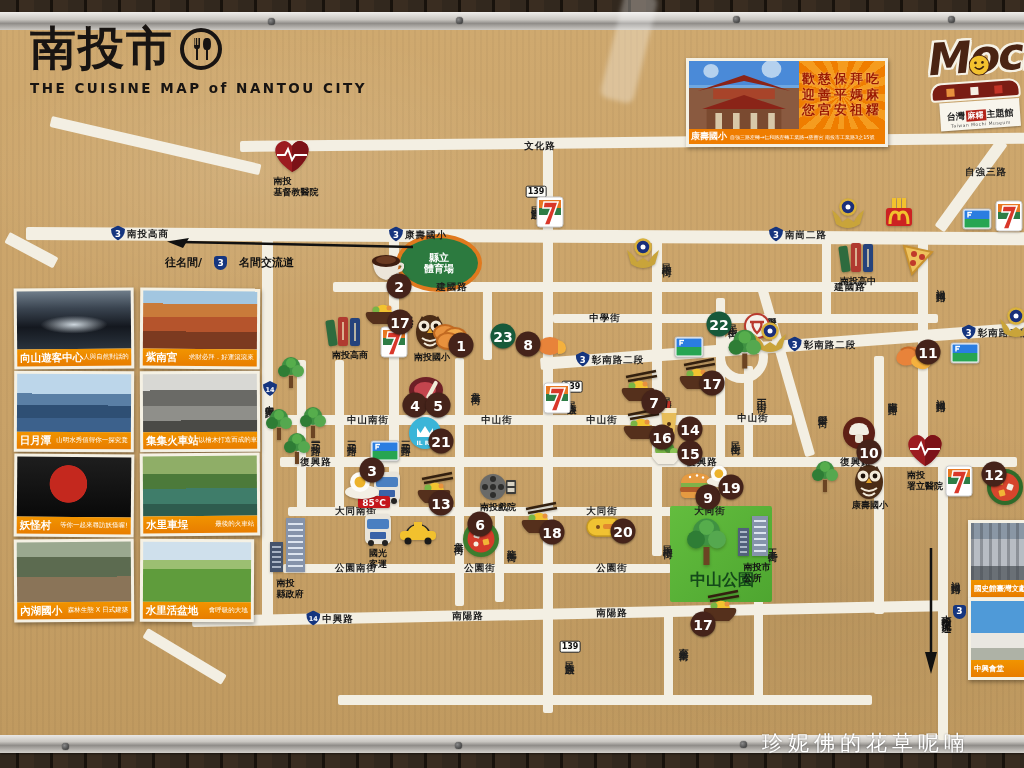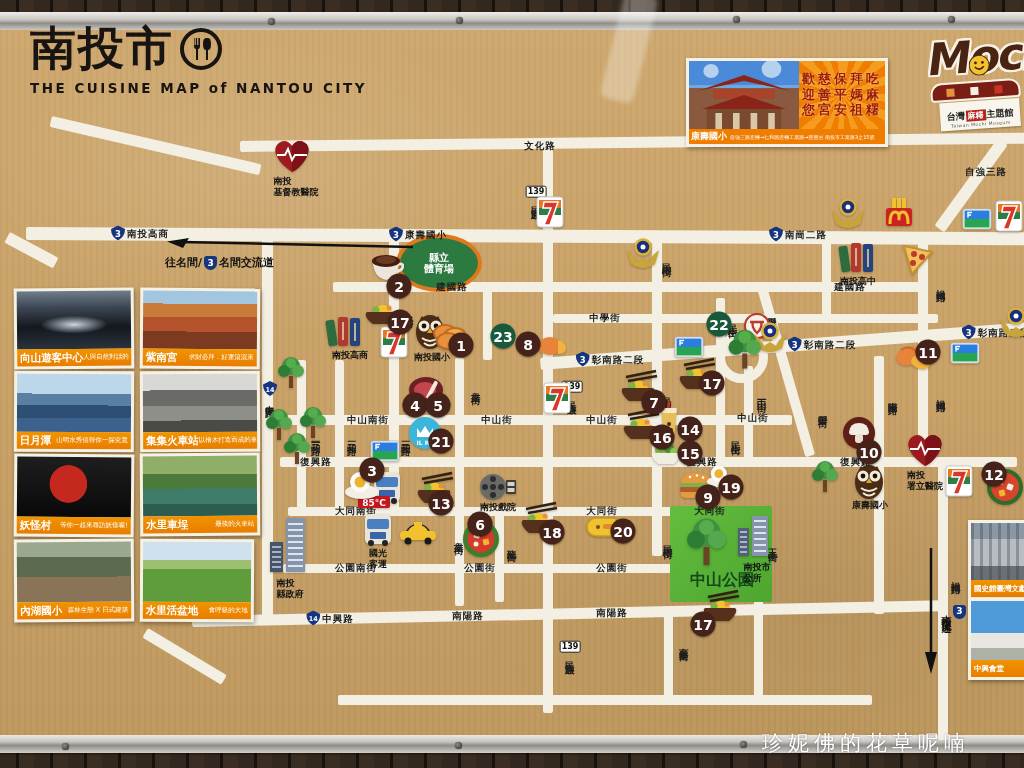--- a/index.html
+++ b/index.html
@@ -39,21 +39,21 @@
   .rlabel .rtext{letter-spacing:1px}
   .rlabel.vert{flex-direction:column;gap:1px}
   .rlabel.vert .rtext{writing-mode:vertical-rl;text-orientation:upright;letter-spacing:2px}
   .sh139{background:#fdfdf8;border:1.5px solid #222;color:#111;font-size:8px;font-weight:bold;padding:0 1px;border-radius:2px;line-height:1.2}
   .lmlabel{position:absolute;transform:translate(-50%,0);font-size:9px;font-weight:bold;color:#141414;text-align:left;white-space:pre-line;z-index:4;line-height:1.25}
   .mic{position:absolute;z-index:4;filter:drop-shadow(0 1px 1px rgba(0,0,0,.25));line-height:0}
   .badge{position:absolute;width:25px;height:25px;border-radius:50%;background:#45231a;color:#fff;font-weight:bold;font-size:14px;display:flex;align-items:center;justify-content:center;transform:translate(-50%,-50%);box-shadow:0 1px 2px rgba(0,0,0,.45);z-index:5}
   .badge.green{background:#17593a}
   
   .arrow-west{position:absolute;left:165px;top:236px;z-index:4}
-  .aw-text{font-size:11px;font-weight:bold;color:#111;display:flex;align-items:center;gap:2px;margin-top:0}
+  .aw-text{font-size:11px;font-weight:bold;color:#111;display:flex;align-items:center;gap:12px;margin-top:0}
   .shield3{display:inline-flex;width:13px;height:14px;background:#15357f;color:#fff;border-radius:3px 3px 7px 7px;font-size:9px;font-weight:bold;align-items:center;justify-content:center}
   .arrow-se{position:absolute;left:924px;top:548px;z-index:4;display:flex;gap:1px}
   .se-text{writing-mode:vertical-rl;text-orientation:upright;font-size:10px;font-weight:bold;color:#111;display:flex;flex-direction:column;align-items:center;letter-spacing:2px}
   
   .card{position:absolute;background:#f5f1e4;padding:3px;box-shadow:1px 2px 4px rgba(0,0,0,.35);z-index:6}
   .card .ph{width:100%;height:calc(100% - 17px)}
   .card .cap{height:17px;background:linear-gradient(180deg,#f19400,#e87d00);display:flex;align-items:center;justify-content:space-between;padding:0 3px;overflow:hidden}
   .card .cap b{color:#fff;font-size:10.5px;white-space:nowrap}
   .card .cap i{color:#fff;font-size:6.5px;font-style:normal;white-space:nowrap}
   .ph-xiangshan{background:radial-gradient(ellipse 42% 22% at 50% 58%,#cdd6dd,transparent 70%),linear-gradient(180deg,#6f7d8a,#3a4450 30%,#14181f 62%,#2a333d)}

